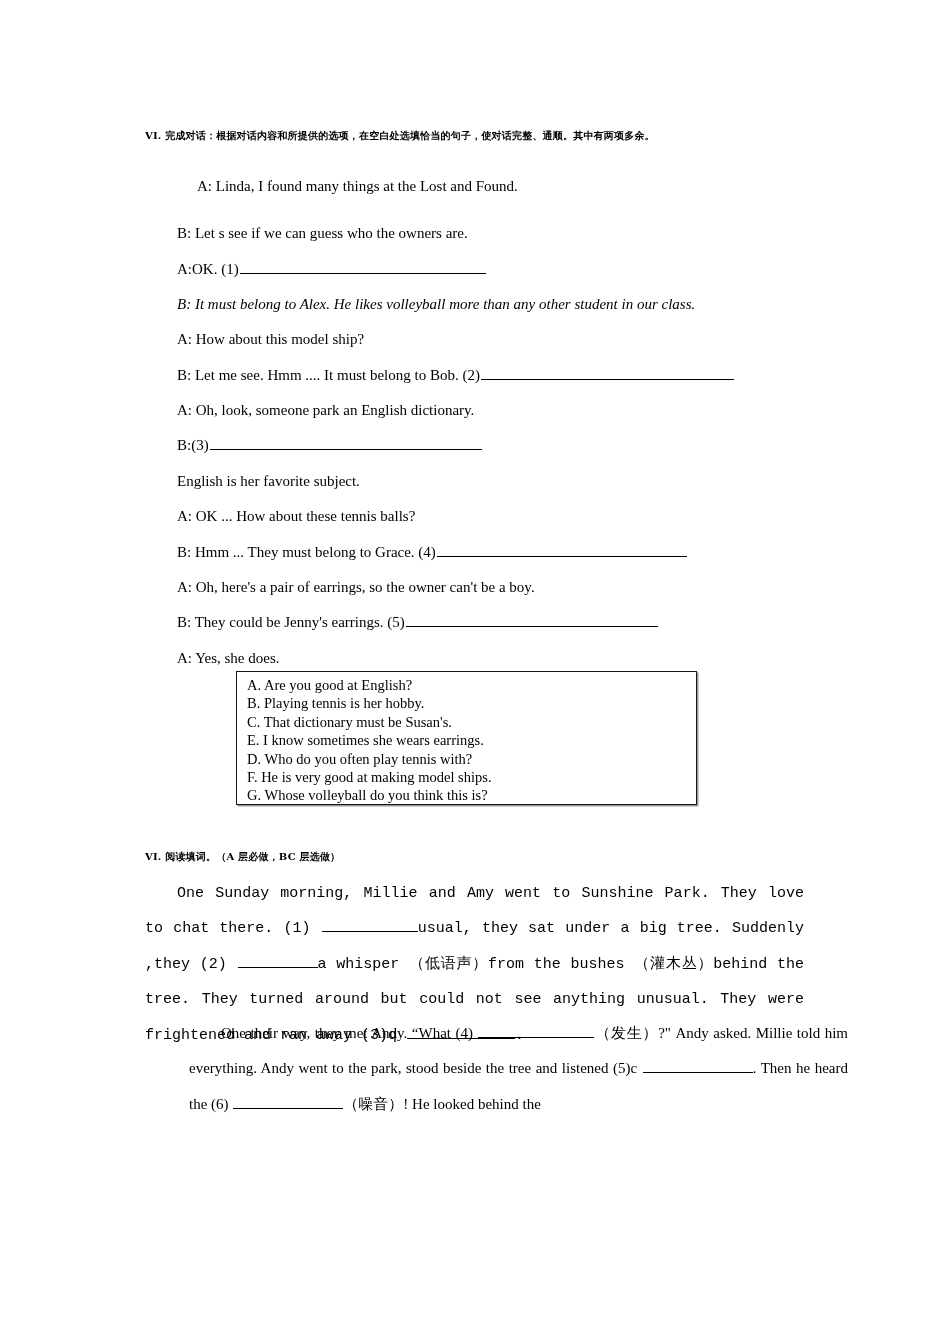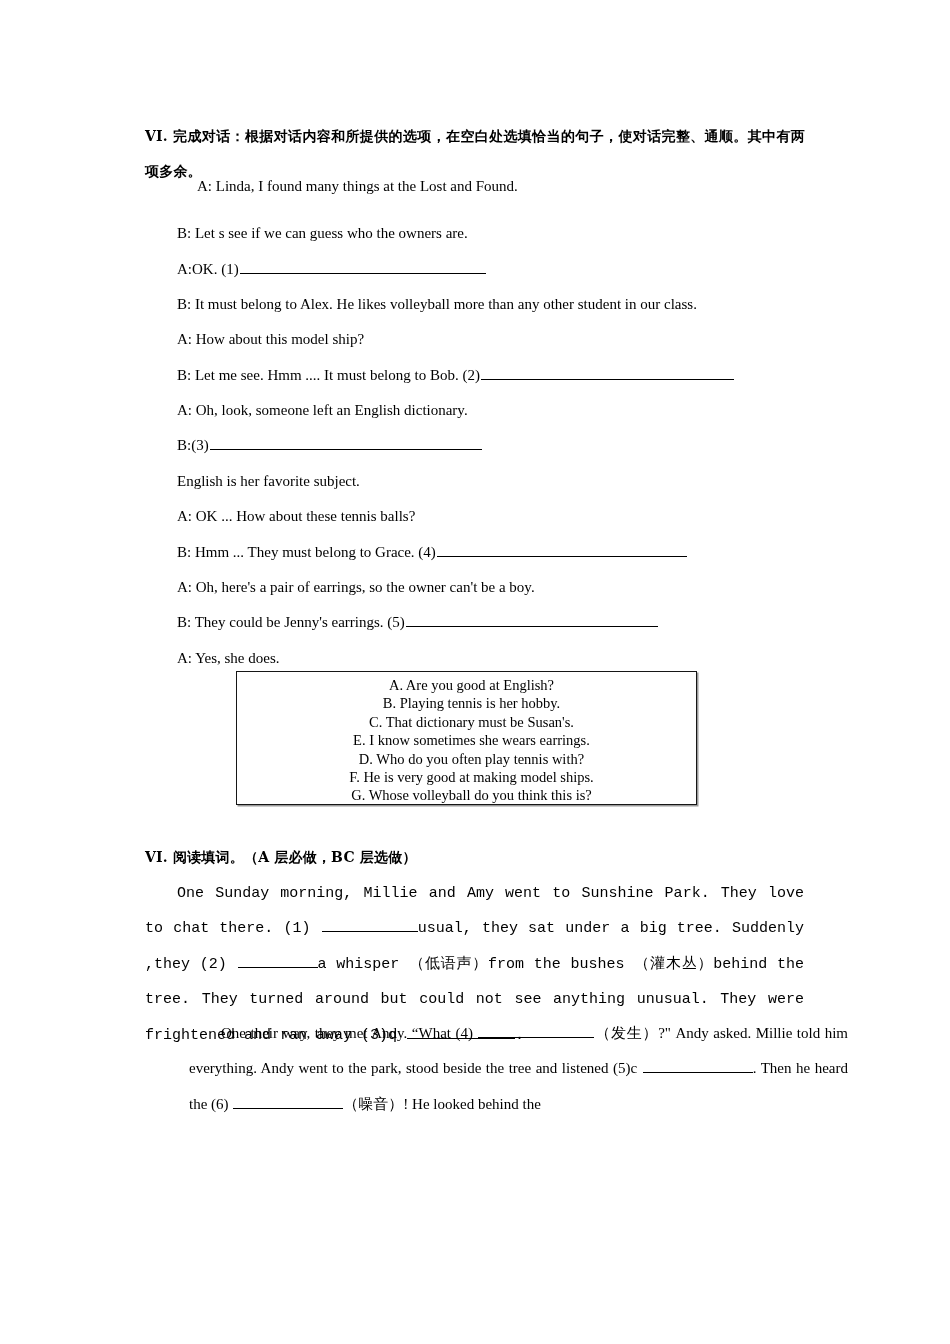--- a/index.html
+++ b/index.html
@@ -24,21 +24,21 @@
     height: 1344px;
     padding: 0;
   }
 
   
   .section-heading {
     position: absolute;
     left: 145px;
     width: 660px;
     font-weight: bold;
-    font-size: 14px;
+    font-size: 10px;
     line-height: 34px;
     letter-spacing: 0.2px;
     text-align: justify;
   }
   .section-heading .cjk {
     font-family: "DejaVu Serif", "Liberation Serif", serif;
     font-weight: bold;
   }
 
   #heading-dialogue { top: 119px; }
@@ -65,21 +65,20 @@
     position: absolute;
     left: 236px;
     top: 671px;
     width: 461px;
     height: 134px;
     box-sizing: border-box;
     border: 1px solid #161616;
     box-shadow: 1.5px 1.5px 0 #9a9a9a;
     background: #ffffff;
     padding: 4px 0 0 10px;
-    text-align: center;
   }
   #options-box .option-item {
     font-size: 14.5px;
     line-height: 18.4px;
     white-space: nowrap;
   }
 
   
   .passage-para {
     position: absolute;
@@ -100,24 +99,24 @@
 <div class="page">
 
   <div class="section-heading" id="heading-dialogue">
     <span class="cjk">VI. 完成对话：根据对话内容和所提供的选项，在空白处选填恰当的句子，使对话完整、通顺。其中有两项多余。</span>
   </div>
 
   <div id="dialogue-lines">
       <div class="dialogue-line" style="top: 176px; margin-left: 20px;"><span>A: Linda, I found many things at the Lost and  Found.</span></div>
       <div class="dialogue-line" style="top: 223.35px;"><span>B: Let s see if we can guess who the owners are.</span></div>
       <div class="dialogue-line" style="top: 258.7px;"><span>A:OK. (1)</span><span class="blank-rule" style="width: 246px;"></span></div>
-      <div class="dialogue-line" style="top: 294.05px;"><span>B: It must belong to Alex. He likes volleyball more than any other student in our class.</span></div>
+      <div class="dialogue-line" style="top: 294.05px; font-style: italic;"><span>B: It must belong to Alex. He likes volleyball more than any other student in our class.</span></div>
       <div class="dialogue-line" style="top: 329.4px;"><span>A: How about this model ship?</span></div>
       <div class="dialogue-line" style="top: 364.75px;"><span>B: Let me see. Hmm .... It must  belong to Bob.  (2)</span><span class="blank-rule" style="width: 253px;"></span></div>
-      <div class="dialogue-line" style="top: 400.1px;"><span>A: Oh, look, someone left an English dictionary.</span></div>
+      <div class="dialogue-line" style="top: 400.1px;"><span>A: Oh, look, someone park an English dictionary.</span></div>
       <div class="dialogue-line" style="top: 435.45px;"><span>B:(3)</span><span class="blank-rule" style="width: 272px;"></span></div>
       <div class="dialogue-line" style="top: 470.8px;"><span>English is her favorite subject.</span></div>
       <div class="dialogue-line" style="top: 506.15px;"><span>A: OK ... How about these tennis balls?</span></div>
       <div class="dialogue-line" style="top: 541.5px;"><span>B: Hmm ... They must belong to Grace. (4)</span><span class="blank-rule" style="width: 250px;"></span></div>
       <div class="dialogue-line" style="top: 576.85px;"><span>A: Oh, here's a pair of earrings, so the owner can't be  a boy.</span></div>
       <div class="dialogue-line" style="top: 612.2px; text-align: center;"><span>B: They could be Jenny's earrings. (5)</span><span class="blank-rule" style="width: 252px;"></span></div>
       <div class="dialogue-line" style="top: 647.55px;"><span>A: Yes, she does.</span></div>
     </div>
 
   <div id="options-box">

